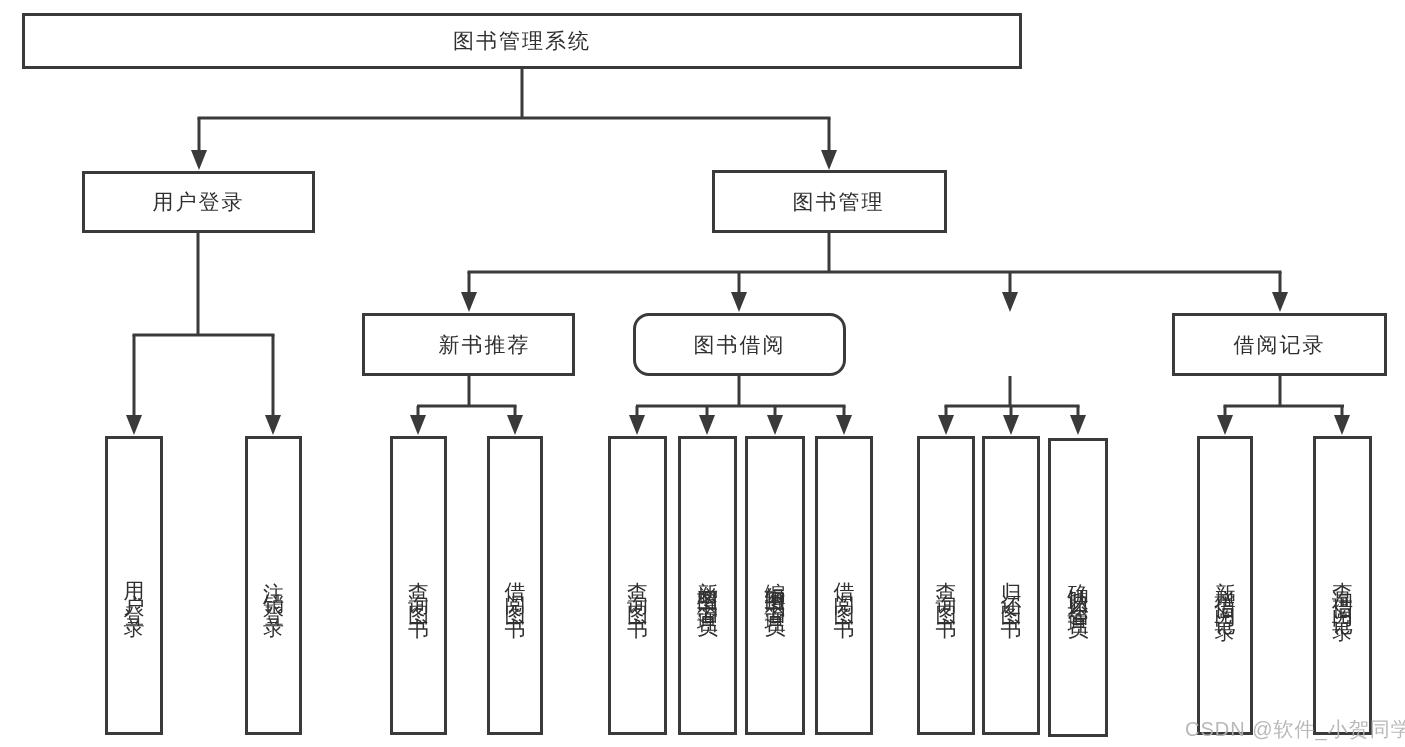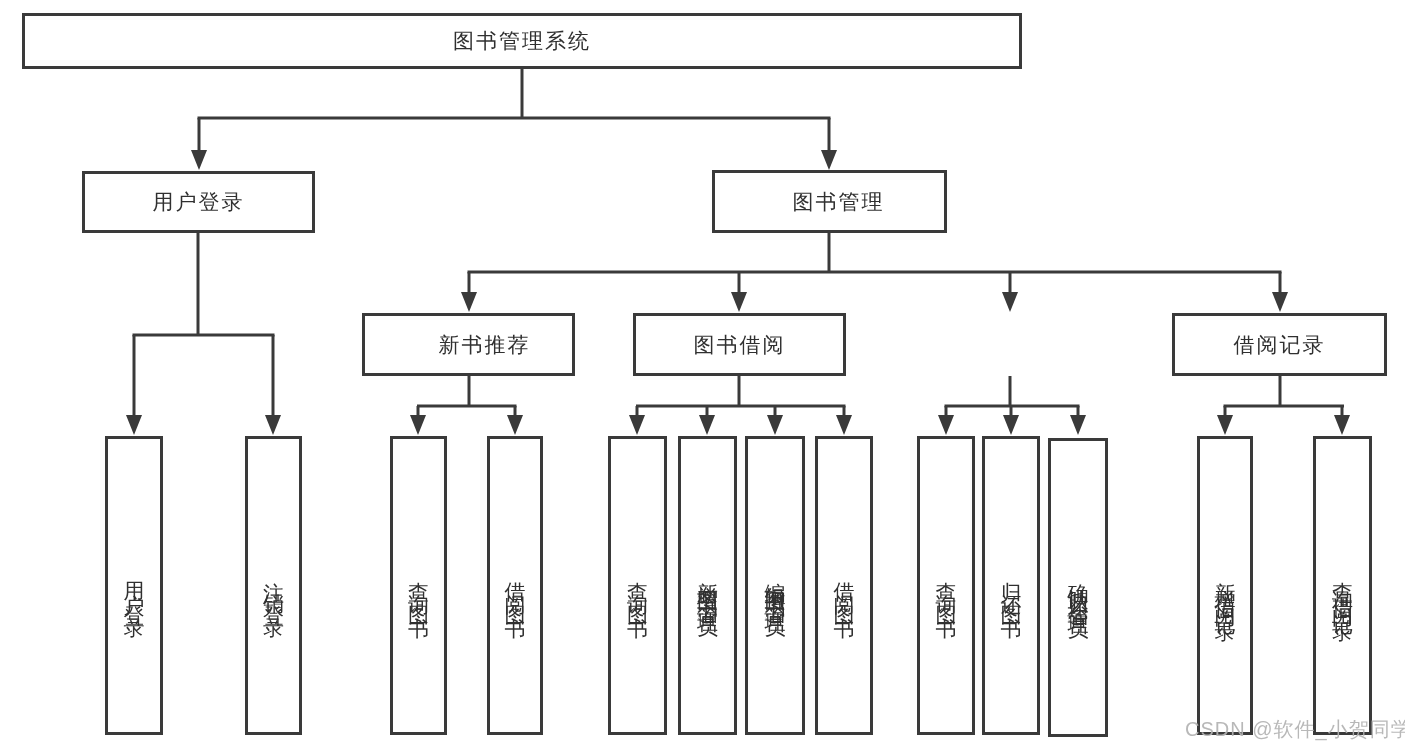--- a/index.html
+++ b/index.html
@@ -111,21 +111,21 @@
     <line x1="1342" y1="406" x2="1342" y2="417"></line>
       <polygon points="1334,415 1350,415 1342,435"></polygon>
   </svg>
 
   <div class="node" style="left:22px;top:13px;width:1000px;height:56px;">图书管理系统</div>
 
   <div class="node" style="left:82px;top:171px;width:233px;height:62px;">用户登录</div>
   <div class="node" style="left:712px;top:170px;width:235px;height:63px;padding-left:18px;">图书管理</div>
 
   <div class="node" style="left:362px;top:313px;width:213px;height:63px;padding-left:32px;">新书推荐</div>
-  <div class="node" style="left:633px;top:313px;width:213px;height:63px;">图书借阅</div>
+  <div class="node" style="left:633px;top:313px;width:213px;height:63px;border-radius:16px;">图书借阅</div>
   <div class="node" style="left:1172px;top:313px;width:215px;height:63px;">借阅记录</div>
 
   <div class="node leaf" style="left:105px;top:436px;width:58px;height:299px;">用户登录</div>
   <div class="node leaf" style="left:245px;top:436px;width:57px;height:299px;">注销登录</div>
 
   <div class="node leaf" style="left:390px;top:436px;width:57px;height:299px;">查询图书</div>
   <div class="node leaf" style="left:487px;top:436px;width:56px;height:299px;">借阅图书</div>
 
   <div class="node leaf" style="left:608px;top:436px;width:59px;height:299px;">查询图书</div>
   <div class="node leaf len9" style="left:678px;top:436px;width:59px;height:299px;">新增图书（管理员）</div>

